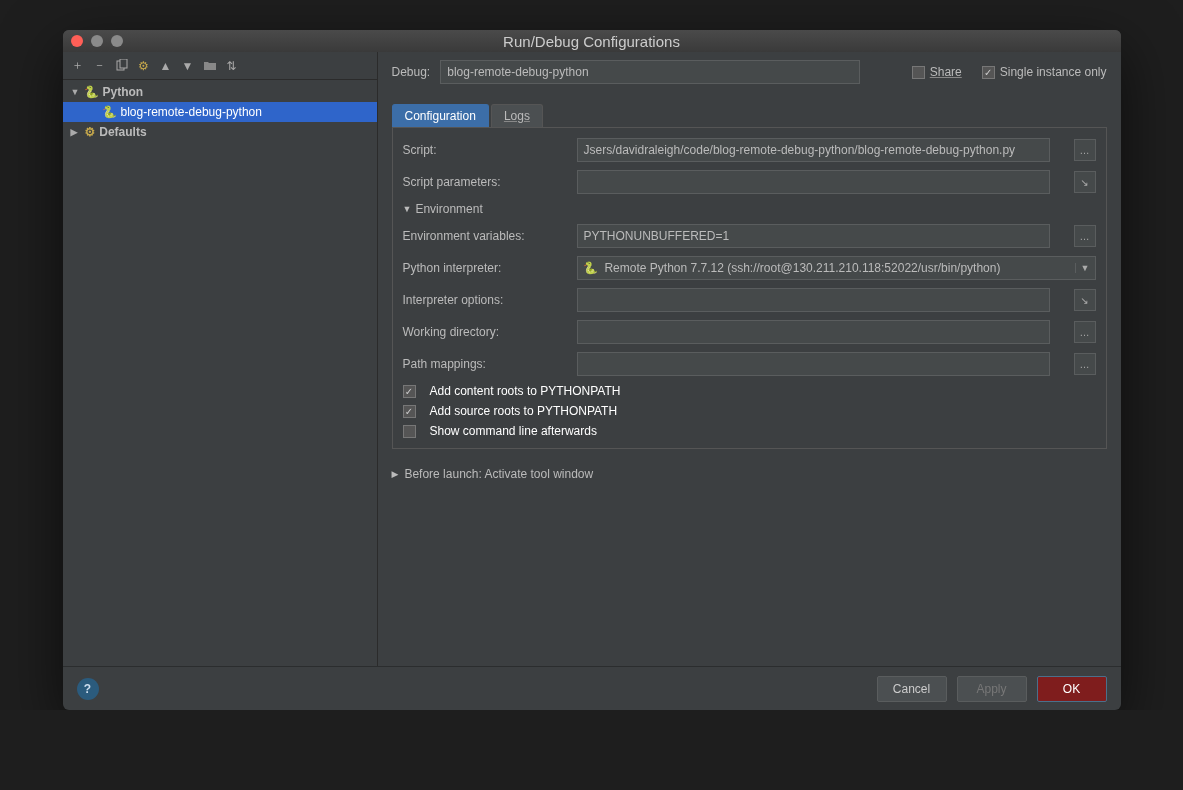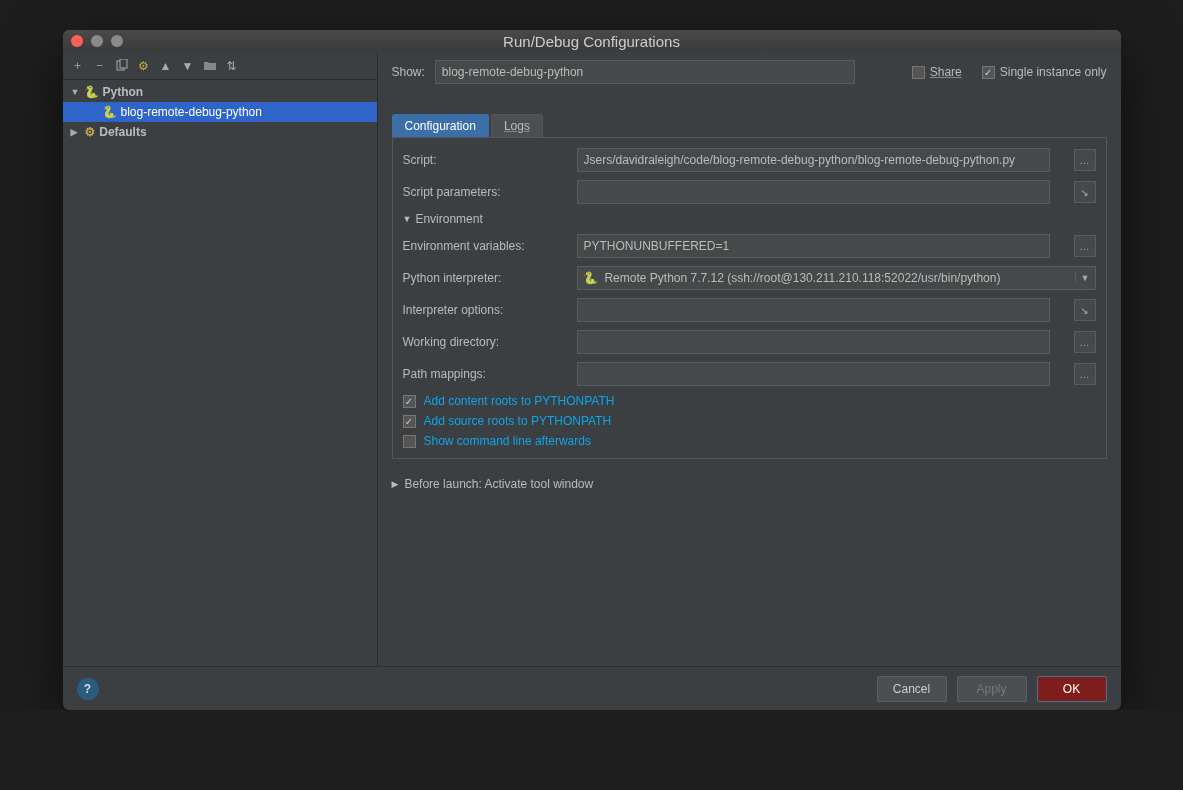--- a/index.html
+++ b/index.html
@@ -24,33 +24,33 @@
 .pyicon { width: 14px; height: 14px; display:inline-flex; align-items:center; justify-content:center;}
 .main { flex: 1; display: flex; flex-direction: column; padding: 8px 14px 0 14px; }
 .name-row { display: flex; align-items: center; gap: 10px; margin-bottom: 10px; }
 .label { color: #bbb; min-width: 130px; }
 .input { background: #45494a; border: 1px solid #5a5d5e; color: #bbb; padding: 3px 6px; height: 24px; font-size: 12px; }
 .name-input { width: 420px; }
 .chk-row { display: flex; align-items: center; gap: 5px; color: #bbb; }
 .chk { width: 13px; height: 13px; border: 1px solid #777; background: #555; display: inline-flex; align-items: center; justify-content: center; }
 .chk.checked::after { content: "✓"; color: #ccc; font-size: 10px; }
 .underline { text-decoration: underline; text-decoration-color: #888; }
-.tabs { display: flex; border-bottom: 1px solid #555; margin-top: 20px; }
+.tabs { display: flex; border-bottom: 1px solid #555; margin-top: 10px; }
 .tab { padding: 4px 12px; background: #4b4f51; border: 1px solid #555; border-bottom: none; margin-right: 2px; cursor: pointer; border-radius: 3px 3px 0 0; color: #bbb; }
 .tab.active { background: #3c6ea8; color: #fff; border-color: #3c6ea8; }
 .panel { border: 1px solid #555; border-top: none; padding: 10px; background: #3c3f41; }
 .field-row { display: flex; align-items: center; gap: 24px; margin-bottom: 8px; }
 .field-label { width: 150px; color: #bbb; }
 .field-input { flex: 1; background: #45494a; border: 1px solid #5a5d5e; height: 24px; color: #bbb; padding: 0 6px; font-size: 12px; display:flex; align-items:center; overflow:hidden; white-space:nowrap;}
 .icon-btn { width: 22px; height: 22px; border: 1px solid #5a5d5e; background: #45494a; display: flex; align-items: center; justify-content: center; color: #aaa; cursor: pointer; font-size: 10px;}
 .section-hdr { color: #bbb; font-size: 12px; margin: 6px 0 8px 0; display: flex; align-items: center; gap: 4px; }
 .dropdown { flex:1; display:flex; align-items:center; background:#45494a; border:1px solid #5a5d5e; height:24px;}
 .dropdown .ddtext { flex:1; padding:0 6px; display:flex; align-items:center; gap:6px; color:#bbb; overflow:hidden; white-space:nowrap;}
 .dropdown .ddarrow { width:20px; text-align:center; border-left:1px solid #5a5d5e; color:#aaa; cursor:pointer; font-size:9px;}
-.check-line { display:flex; align-items:center; gap:8px; margin:6px 0 0 0; color:#0ea5e9;}
+.check-line { display:flex; align-items:center; gap:14px; margin:6px 0 0 0; color:#ffffff;}
 .before-launch { margin-top: 18px; display:flex; align-items:center; gap:6px; color:#bbb; font-size:12px;}
 .bottom { height: 44px; border-top: 1px solid #2b2d2e; display: flex; align-items: center; padding: 0 14px; gap: 10px; }
 .help { width: 22px; height: 22px; border-radius: 50%; background: #2b5b7d; color: #cde; display: flex; align-items: center; justify-content: center; font-weight: bold; cursor:pointer; font-size:12px;}
 .spacer { flex: 1; }
 .btn { min-width: 70px; height: 26px; border: 1px solid #5a5d5e; background: #4b4f51; color: #ccc; display:flex; align-items:center; justify-content:center; cursor:pointer; border-radius:2px;}
 .btn.primary { background: #7f1d1d; border-color: #4a708b; color:#fff;}
 .btn.disabled { color: #777; cursor:default;}
 .defaults-icon{color:#c6a84c;}
 </style>
 </head>
@@ -101,21 +101,21 @@
           <div class="tree-row bold">
             <span class="arrow">▶</span>
             <span class="defaults-icon">⚙</span>
             <span>Defaults</span>
           </div>
         </div>
       </div>
 
       <div class="main">
         <div class="name-row">
-          <span class="label" style="min-width:auto">Show:</span>
+          <span class="label" style="min-width:auto">Debug:</span>
           <input class="input name-input" value="blog-remote-debug-python" style="">
           <div class="spacer"></div>
           <div class="chk-row">
             <span class="chk"></span>
             <span class="underline">Share</span>
           </div>
           <div class="chk-row" style="margin-left:10px">
             <span class="chk checked"></span>
             <span>Single instance only</span>
           </div>

